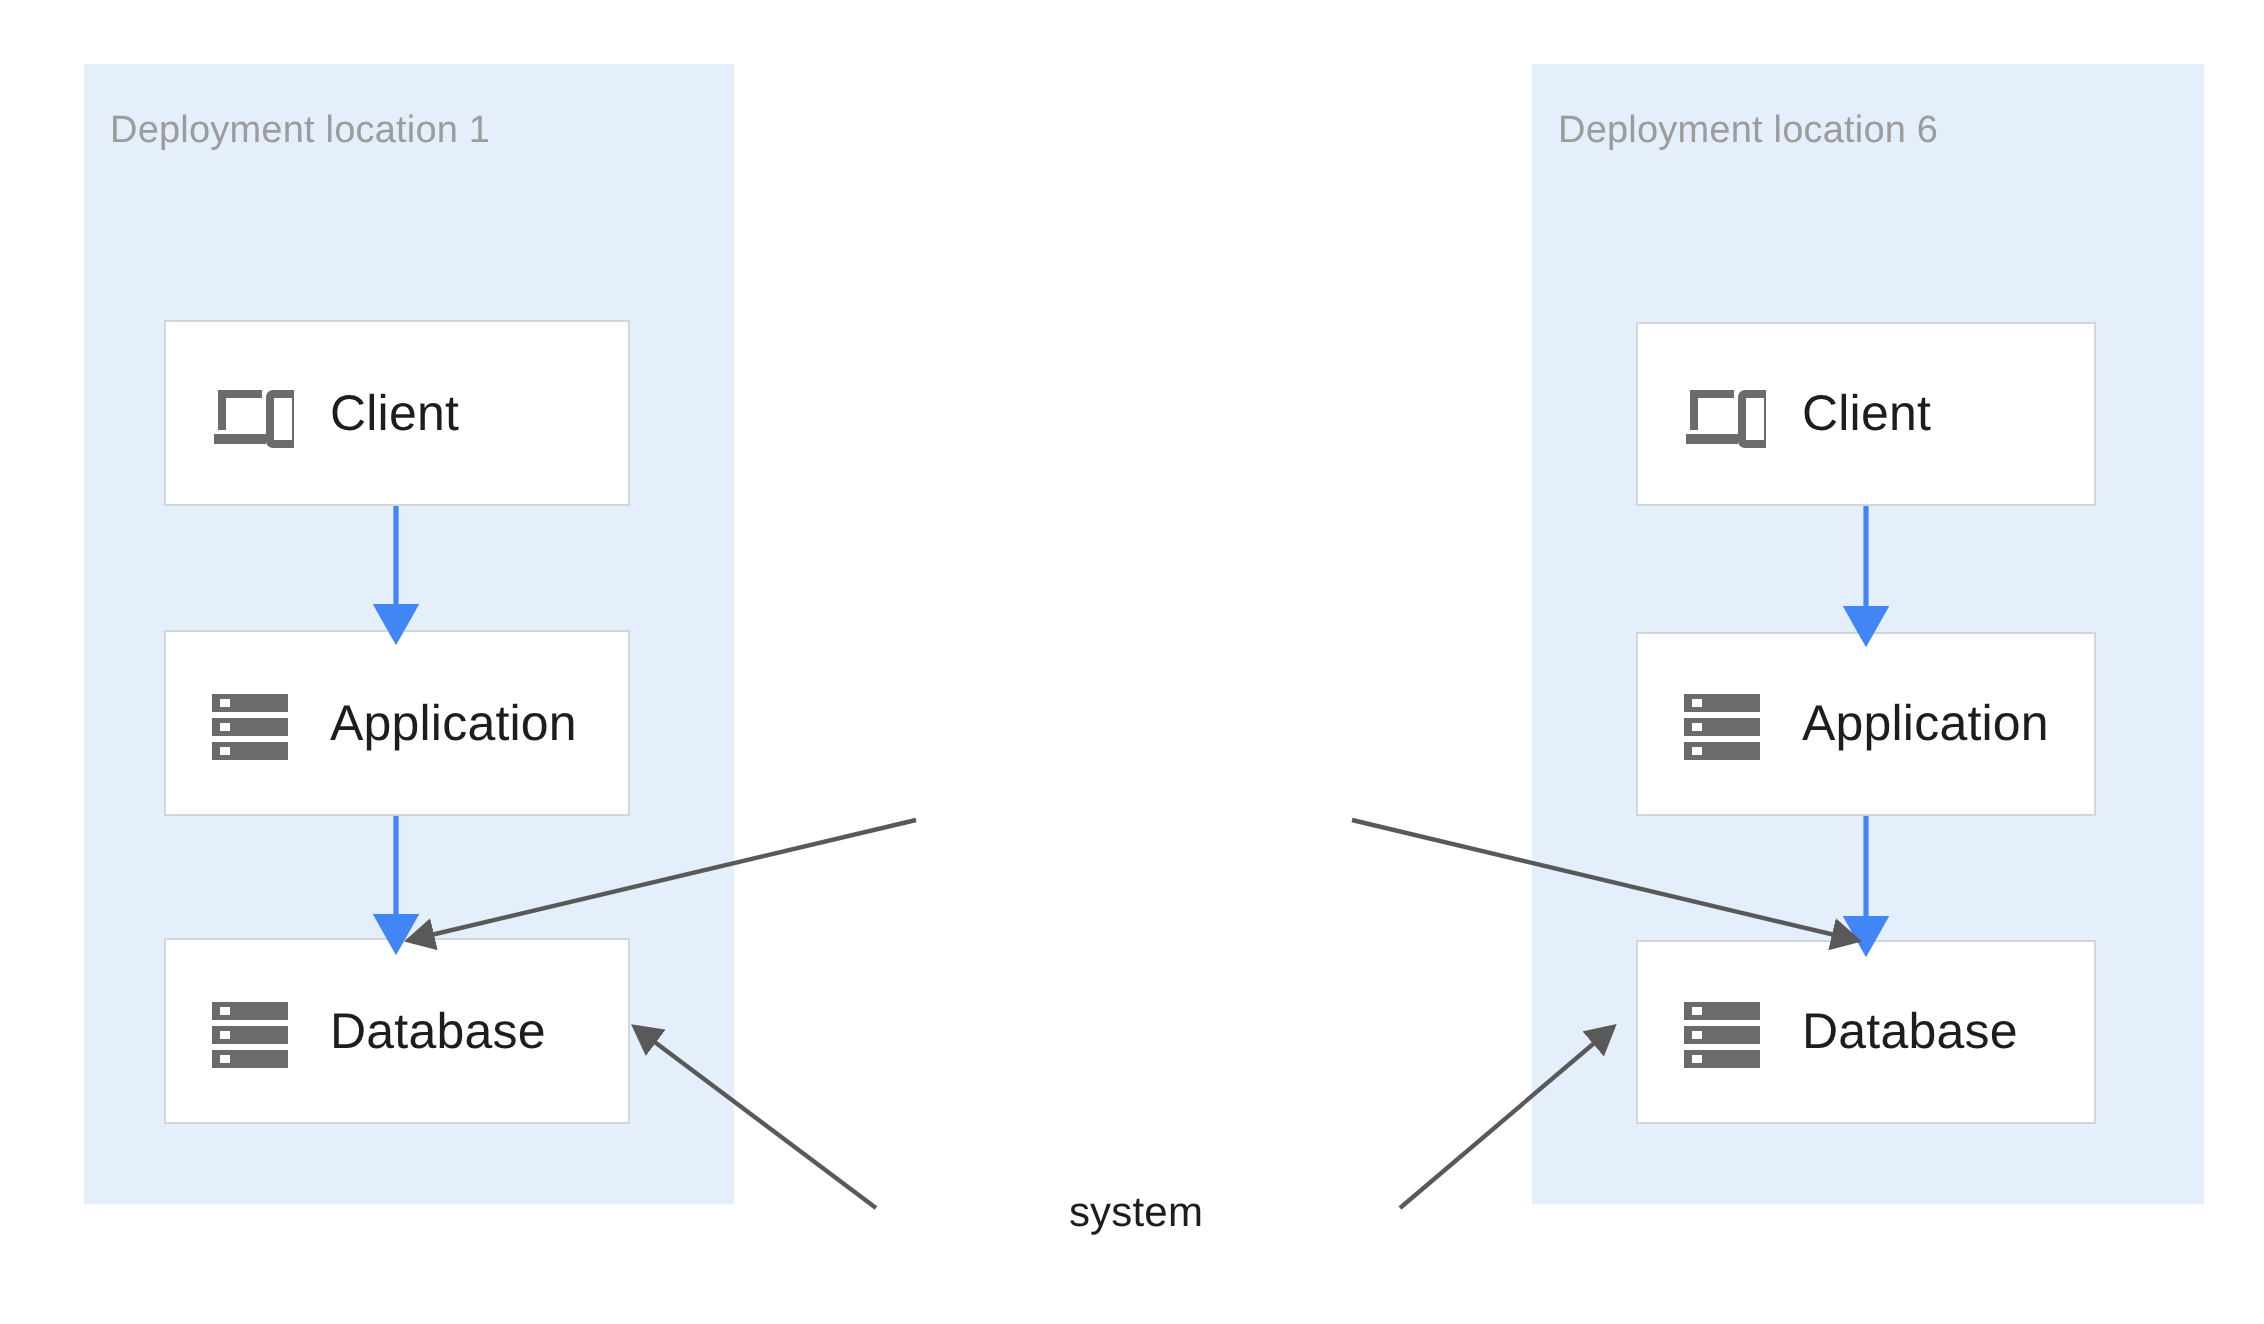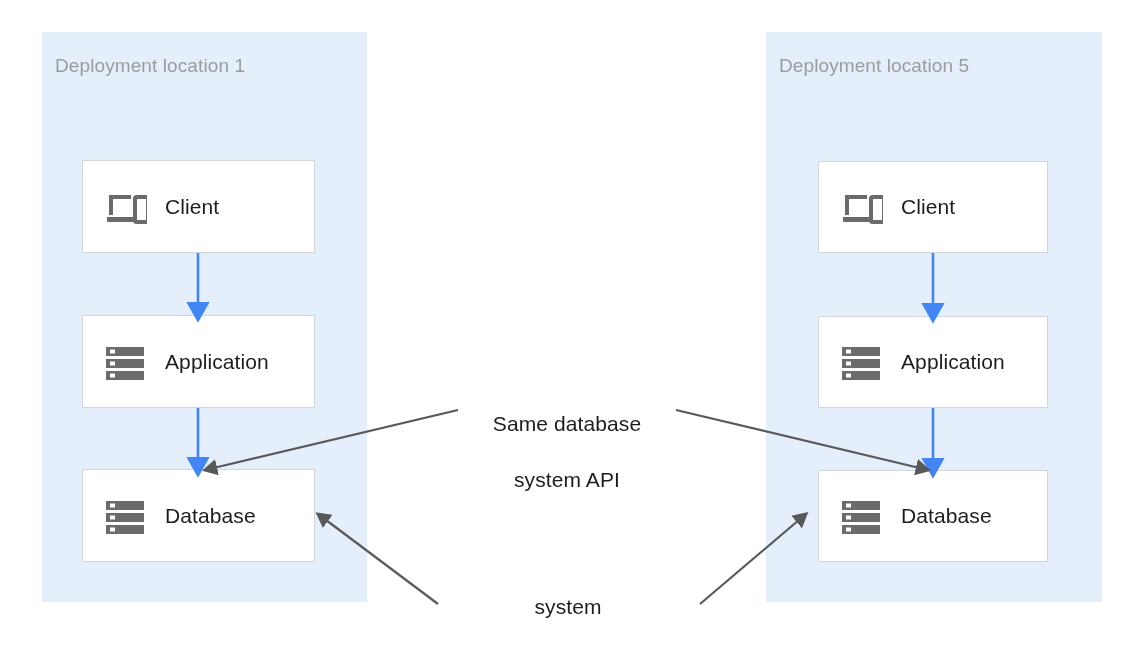--- a/index.html
+++ b/index.html
@@ -48,21 +48,21 @@
     padding-left: 20px;
   }
   .node-icon {
     flex: 0 0 auto;
     width: 44px;
     height: 44px;
     display: block;
   }
   .node-label {
     margin-left: 18px;
-    font-size: 21px;
+    font-size: 25px;
     line-height: 24px;
     color: #1d1d1d;
     white-space: nowrap;
     letter-spacing: 0.1px;
   }
 
   
   .overlay {
     position: absolute;
     top: 0;
@@ -125,21 +125,21 @@
         <rect x="3" y="19" width="38" height="9" fill="#6b6b6b"></rect>
         <rect x="7" y="21.5" width="5" height="4" fill="#ffffff"></rect>
         <rect x="3" y="31" width="38" height="9" fill="#6b6b6b"></rect>
         <rect x="7" y="33.5" width="5" height="4" fill="#ffffff"></rect>
       </svg>
     </span>
     <span class="node-label">Database</span>
   </div>
 
   <div class="panel" style="left:766px; top:32px; width:336px; height:570px;">
-    <div class="panel-title">Deployment location 5</div>
+    <div class="panel-title">Deployment location 6</div>
   </div>
 
   <div class="node" style="left:818px; top:161px; width:230px; height:92px;">
     <span class="node-icon">
       <svg viewBox="0 0 44 44" width="44" height="44" aria-hidden="true">
         <path d="M6 10 h22 v4 H10 v16 H6 Z" fill="#6b6b6b"></path>
         <rect x="4" y="32" width="26" height="5" fill="#6b6b6b"></rect>
         <rect x="32" y="12" width="13" height="25" rx="1.5" fill="none" stroke="#6b6b6b" stroke-width="4"></rect>
       </svg>
     </span>
@@ -206,22 +206,18 @@
     </g>
 
     <g>
       <line x1="438" y1="604" x2="318" y2="514" stroke="#595959" stroke-width="2.2" marker-end="url(#gray-arrow)"></line>
     </g>
     <g>
       <line x1="700" y1="604" x2="806" y2="514" stroke="#595959" stroke-width="2.2" marker-end="url(#gray-arrow)"></line>
     </g>
   </svg>
 
-  <div class="annotation" style="left:466px; top:382px; width:202px;">
-    <div>Same database</div>
-    <div>system API</div>
-  </div>
 
   <div class="annotation" style="left:452px; top:565px; width:232px;">
     <div>system</div>
   </div>
 
 </div>
 
 </body></html>

